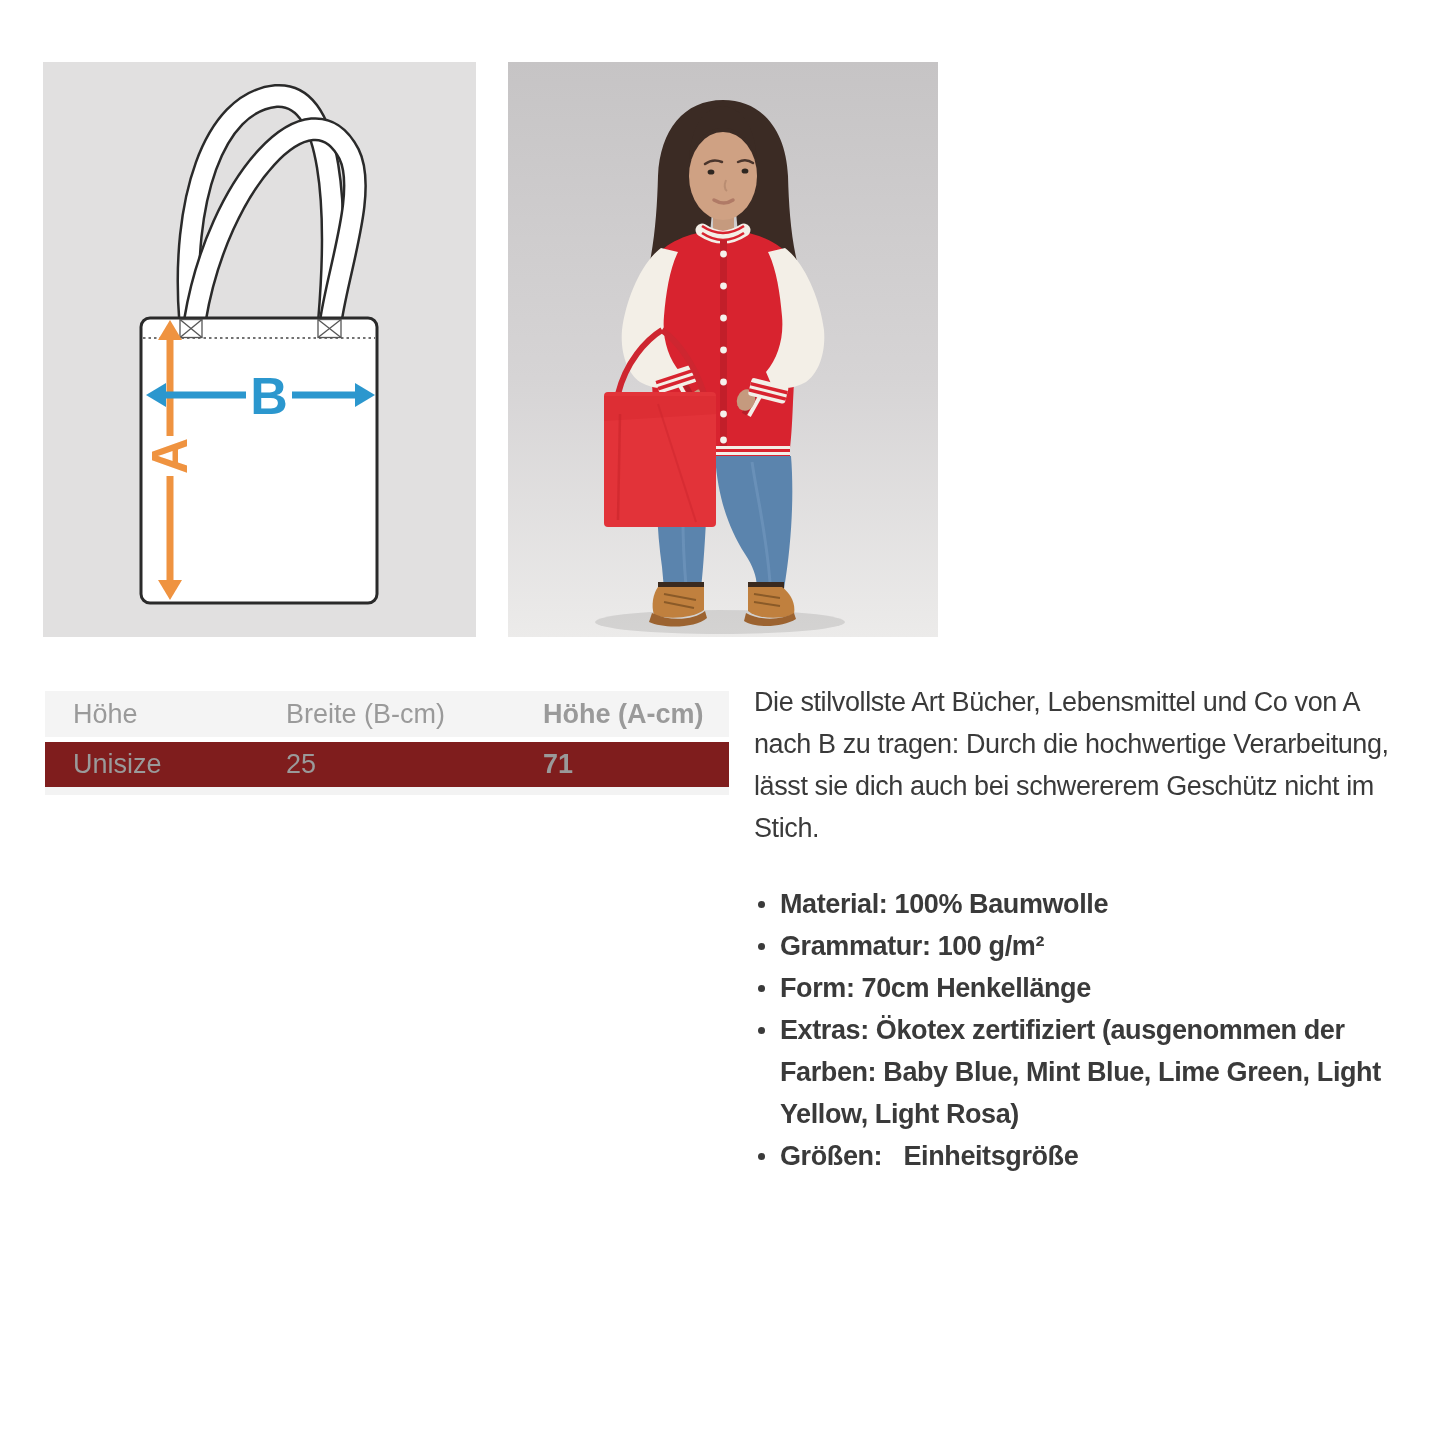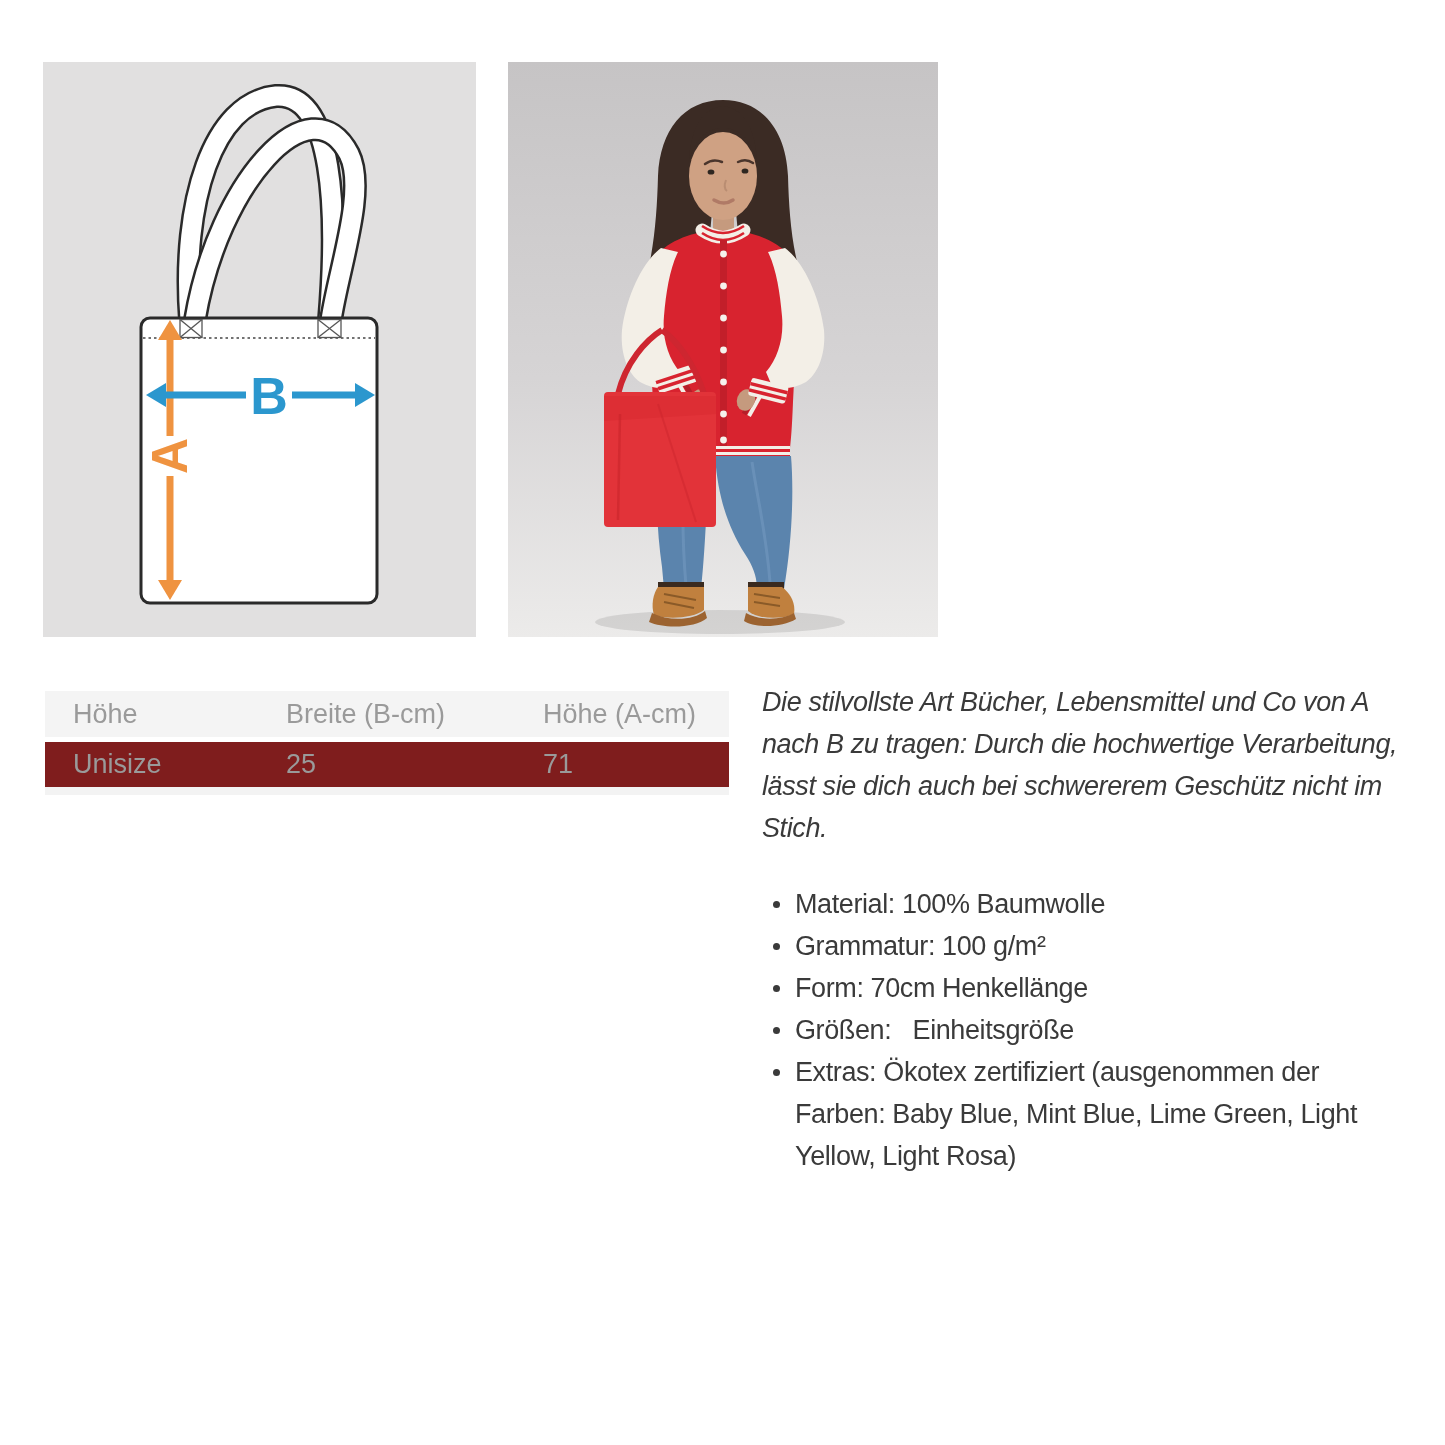--- a/index.html
+++ b/index.html
@@ -13,27 +13,27 @@
   .panel svg{display:block;width:100%;height:100%;}
 
   
   .size-table{position:absolute;left:45px;top:691px;width:684px;font-size:27px;color:#9a9a9a;}
   .st-row{display:flex;align-items:center;box-sizing:border-box;}
   .st-header{background:#f4f4f4;height:46px;margin-bottom:5px;}
   .st-data{background:#7f1d1d;height:45px;}
   .st-strip{height:8px;background:#f3f3f3;}
   .c1{width:213px;padding-left:28px;box-sizing:border-box;flex:none;}
   .c2{width:257px;flex:none;margin-left:28px;}
-  .c3{flex:1;}
+  .c3{flex:1;font-weight:bold;}
 
   
   .details{position:absolute;left:754px;top:681px;width:668px;
     font-size:27px;line-height:42px;letter-spacing:-0.4px;color:#3a3a3a;}
-  .details p{margin:0 0 34px 8px;font-style:italic;}
-  .details ul{margin:15px;padding:0;list-style:none;}
+  .details p{margin:0 0 34px 0;}
+  .details ul{margin:0;padding:0;list-style:none;font-weight:bold;}
   .details li{display:flex;align-items:flex-start;}
   .bullet-dot{width:7px;height:7px;border-radius:50%;background:#3a3a3a;
     margin:18px 15px 0 4px;flex:none;}
 </style>
 </head>
 <body>
 
 <div class="panel diagram-panel">
   <svg viewBox="0 0 433 575">
 
@@ -199,20 +199,20 @@
     <li>
       <span class="bullet-dot"></span>
       <span>Grammatur: 100 g/m²</span>
     </li>
     <li>
       <span class="bullet-dot"></span>
       <span>Form: 70cm Henkellänge</span>
     </li>
     <li>
       <span class="bullet-dot"></span>
+      <span>Extras: Ökotex zertifiziert (ausgenommen der Farben: Baby Blue, Mint Blue, Lime Green, Light Yellow, Light Rosa)</span>
+    </li>
+    <li>
+      <span class="bullet-dot"></span>
       <span>Größen:&nbsp;&nbsp; Einheitsgröße</span>
     </li>
-    <li>
-      <span class="bullet-dot"></span>
-      <span>Extras: Ökotex zertifiziert (ausgenommen der Farben: Baby Blue, Mint Blue, Lime Green, Light Yellow, Light Rosa)</span>
-    </li>
   </ul>
 </div>
 
 </body></html>

